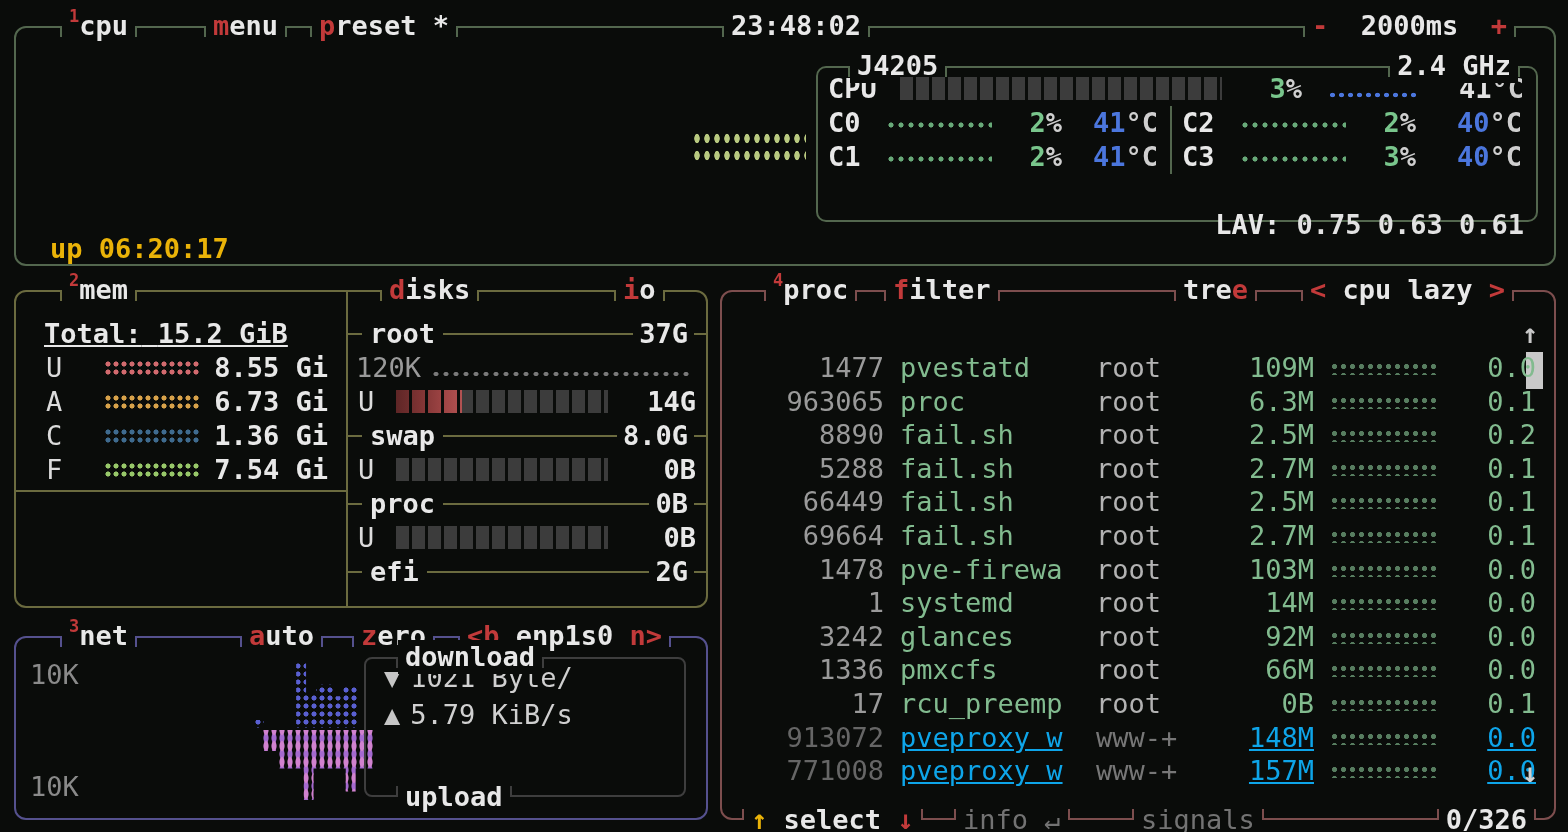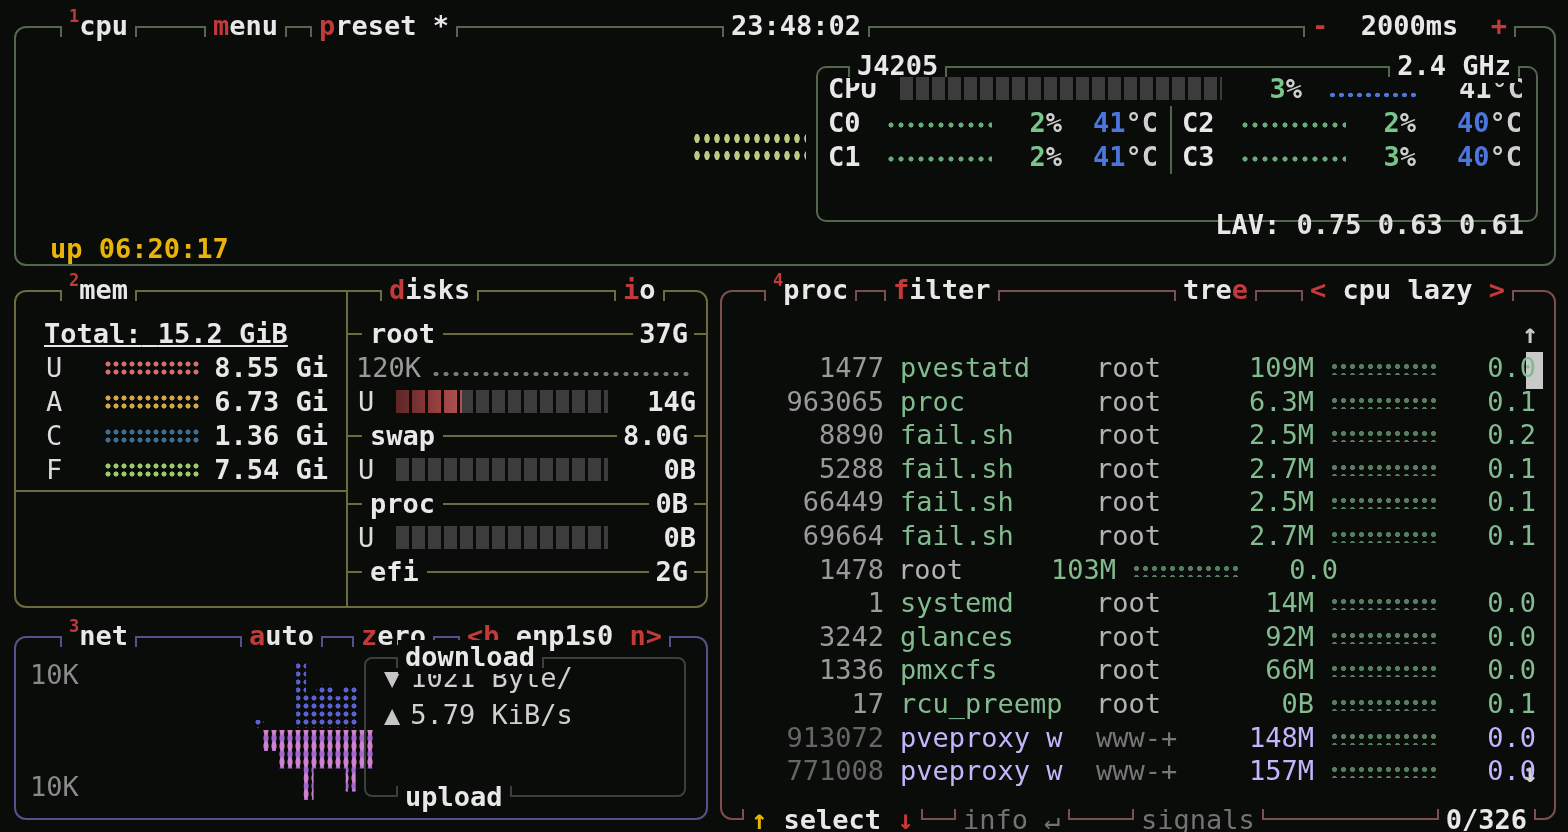--- a/index.html
+++ b/index.html
@@ -90,21 +90,21 @@
   .phead{display:flex;height:34px;line-height:34px;margin-top:23px;padding-left:14px;color:#f0f0f0;}
   .prows{position:absolute;left:0;right:0;top:59px;}
   .prow{display:flex;height:33.6px;line-height:33.6px;padding-left:14px;font-weight:400;}
   .c-pid{width:148px;text-align:right;color:#9a9a9a;}
   .c-prog{width:182px;margin-left:16px;color:#82bb8f;}
   .c-user{width:112px;margin-left:14px;color:#b3b3b3;}
   .c-mem{width:106px;text-align:right;color:#82bb8f;}
   .c-dots{width:110px;height:13px;margin:11px 10px 0 16px;--dc:rgba(130,187,143,.65);background-size:9px 9px;}
   .c-cpu{width:86px;text-align:right;color:#82bb8f;}
   .prow.dim .c-pid{color:#666;}
-  .prow.dim .c-prog,.prow.dim .c-mem,.prow.dim .c-cpu{color:#c4b5fd;}
+  .prow.dim .c-prog,.prow.dim .c-mem,.prow.dim .c-cpu{color:#0ea5e9;text-decoration:underline;}
   .prow.dim .c-user{color:#777;}
   .phead .c-pid,.phead .c-prog,.phead .c-user,.phead .c-mem,.phead .c-cpu{color:#f0f0f0;font-weight:700;}
   .scroll-up{position:absolute;right:16px;top:25px;color:#c9c9c9;}
   .scrollbar{position:absolute;right:11px;top:60px;width:17px;height:37px;background:#c9c9c9;}
   .scroll-down{position:absolute;right:16px;bottom:28px;color:#d0d0d0;}
   .pfoot{white-space:pre;}
 </style>
 </head>
 <body>
 
@@ -375,20 +375,21 @@
         <div class="prow">
           <span class="c-pid">69664</span>
           <span class="c-prog">fail.sh</span>
           <span class="c-user">root</span>
           <span class="c-mem">2.7M</span>
           <span class="c-dots dots"></span>
           <span class="c-cpu">0.1</span>
         </div>
         <div class="prow">
           <span class="c-pid">1478</span>
+          <span class="c-prog">pve-firewa</span>
           <span class="c-user">root</span>
           <span class="c-mem">103M</span>
           <span class="c-dots dots"></span>
           <span class="c-cpu">0.0</span>
         </div>
         <div class="prow">
           <span class="c-pid">1</span>
           <span class="c-prog">systemd</span>
           <span class="c-user">root</span>
           <span class="c-mem">14M</span>

